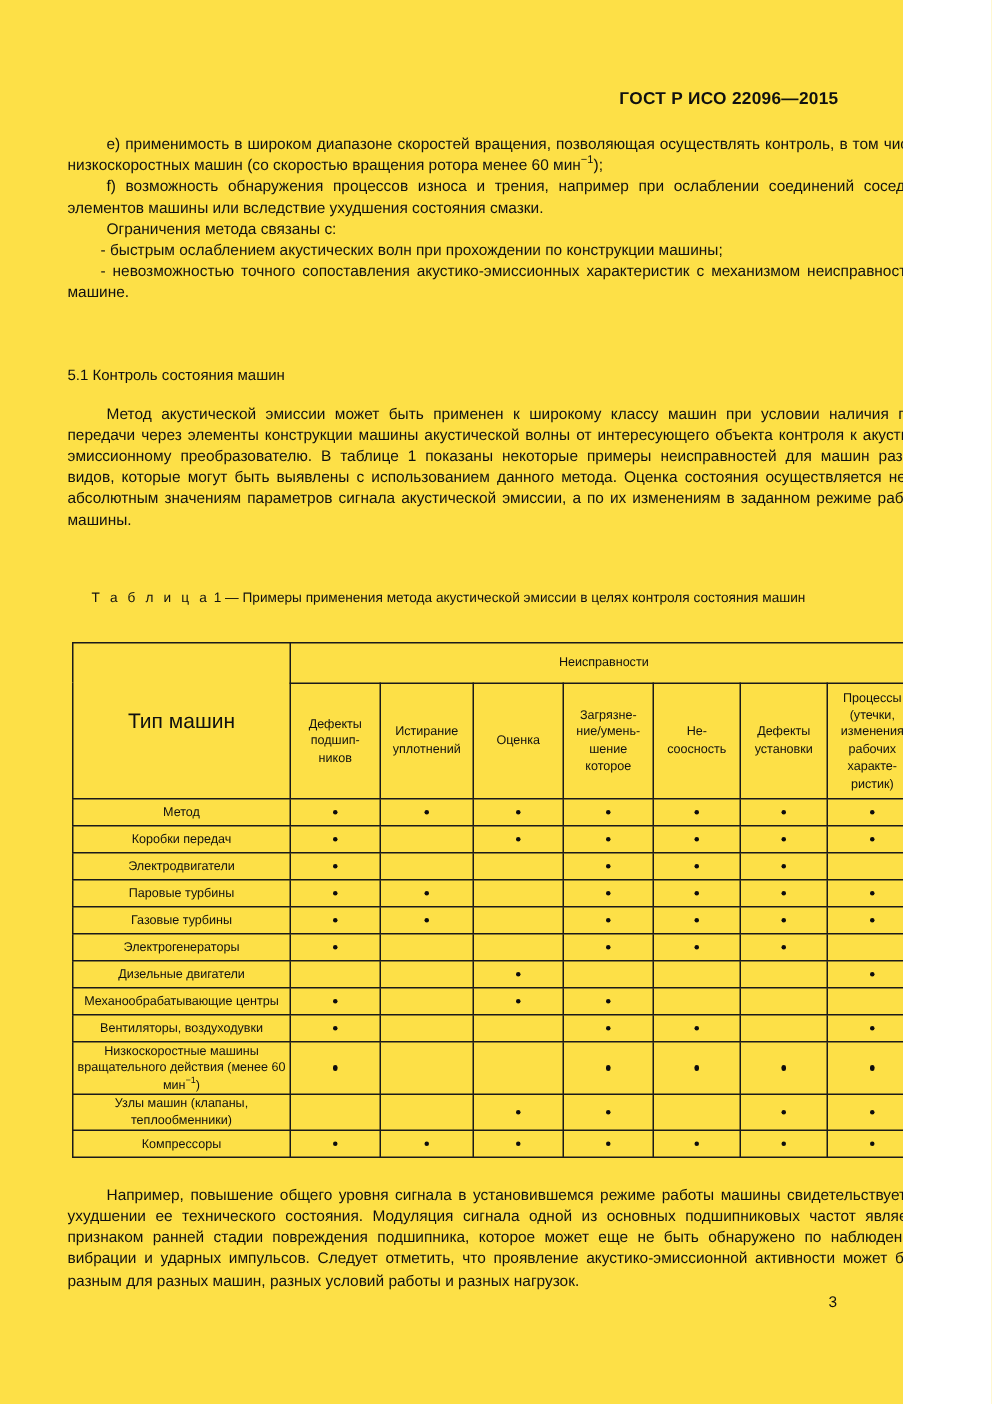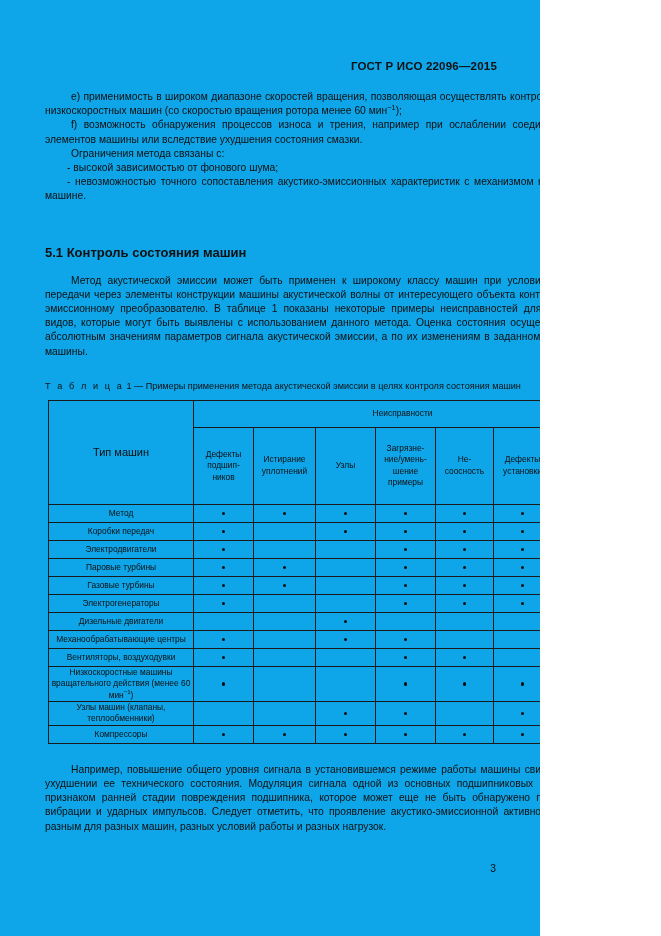--- a/index.html
+++ b/index.html
@@ -6,23 +6,23 @@
     margin: 0;
     padding: 0;
     background: #ffffff;
   }
   body {
     font-family: "Liberation Sans", sans-serif;
     color: #101010;
   }
   .page {
     position: relative;
-    width: 540px;
+    width: 602px;
     height: 936px;
-    background: #0ea5e9;
+    background: #fde047;
     overflow: hidden;
     box-sizing: border-box;
   }
   .header {
     position: absolute;
     top: 60px;
     right: 43px;
     font-size: 11.5px;
     font-weight: bold;
     letter-spacing: 0.2px;
@@ -47,31 +47,31 @@
   p.dash {
     text-indent: 22px;
   }
   .h1 {
     font-size: 11.6px;
     font-weight: bold;
     margin: 0;
     padding: 0;
   }
   .h2 {
-    font-size: 13px;
-    font-weight: bold;
+    font-size: 10px;
+    font-weight: normal;
     margin: 0;
     padding: 0;
   }
   .spacer-sec1 { height: 24px; }
   .spacer-sec2 { height: 17px; }
   .spacer-body { height: 14px; }
   .tbl-caption {
     font-size: 9.1px;
-    margin: 0;
+    margin: 16px;
     white-space: nowrap;
   }
   .tbl-caption .tword {
     letter-spacing: 2.1px;
   }
   .spacer-cap { height: 22px; }
   .spacer-tbl-top { height: 9px; }
   .spacer-tbl-bot { height: 19px; }
   table.gost {
     border-collapse: collapse;
@@ -90,21 +90,21 @@
   }
   table.gost th.group {
     font-size: 8.4px;
     height: 26px;
   }
   table.gost th.colhead {
     height: 72px;
     padding: 2px 3px;
   }
   table.gost th.typehead {
-    font-size: 11px;
+    font-size: 14px;
   }
   td.mach {
     text-align: left;
     padding: 4px 6px 4px 7px;
     font-size: 8.6px;
     line-height: 11.6px;
     text-align: justify;
     text-justify: inter-word;
   }
   td.mark {
@@ -138,22 +138,22 @@
   <div class="header">ГОСТ Р ИСО 22096—2015</div>
 
   <div class="content">
 
     <p class="ind"><span>е)  применимость в широком диапазоне скоростей вращения, позволяющая осуществлять контроль, в том числе, низкоскоростных машин (со скоростью вращения ротора менее 60 мин</span><sup>−1</sup><span>);</span></p>
 
     <p class="ind">f)  возможность обнаружения процессов износа и трения, например при ослаблении соединений соседних элементов машины или вследствие ухудшения состояния смазки.</p>
 
     <p class="ind">Ограничения метода связаны с:</p>
 
-
-    <p class="dash">-  высокой зависимостью от фонового шума;</p>
+    <p class="dash">-  быстрым ослаблением акустических волн при прохождении по конструкции машины;</p>
+
 
     <p class="dash">-  невозможностью точного сопоставления акустико-эмиссионных характеристик с механизмом неисправности в машине.</p>
 
     <div class="spacer-sec1"></div>
 
 
     <div class="spacer-sec2"></div>
 
     <div class="h2">5.1  Контроль состояния машин</div>
 
@@ -179,22 +179,22 @@
         <col style="width:60px">
       </colgroup>
       <thead>
         <tr>
           <th rowspan="2" class="typehead">Тип машин</th>
           <th colspan="7" class="group">Неисправности</th>
         </tr>
         <tr>
           <th class="colhead">Дефекты подшип-ников</th>
           <th class="colhead">Истирание уплотнений</th>
-          <th class="colhead">Узлы</th>
-          <th class="colhead">Загрязне-ние/умень-шение примеры</th>
+          <th class="colhead">Оценка</th>
+          <th class="colhead">Загрязне-ние/умень-шение которое</th>
           <th class="colhead">Не-соосность</th>
           <th class="colhead">Дефекты установки</th>
           <th class="colhead">Процессы (утечки, изменения рабочих характе-ристик)</th>
         </tr>
       </thead>
       <tbody id="tbl-body">
           <tr>
             <td class="mach">Метод</td>
             <td class="mark"><span class="dot"></span></td>
             <td class="mark"><span class="dot"></span></td>

